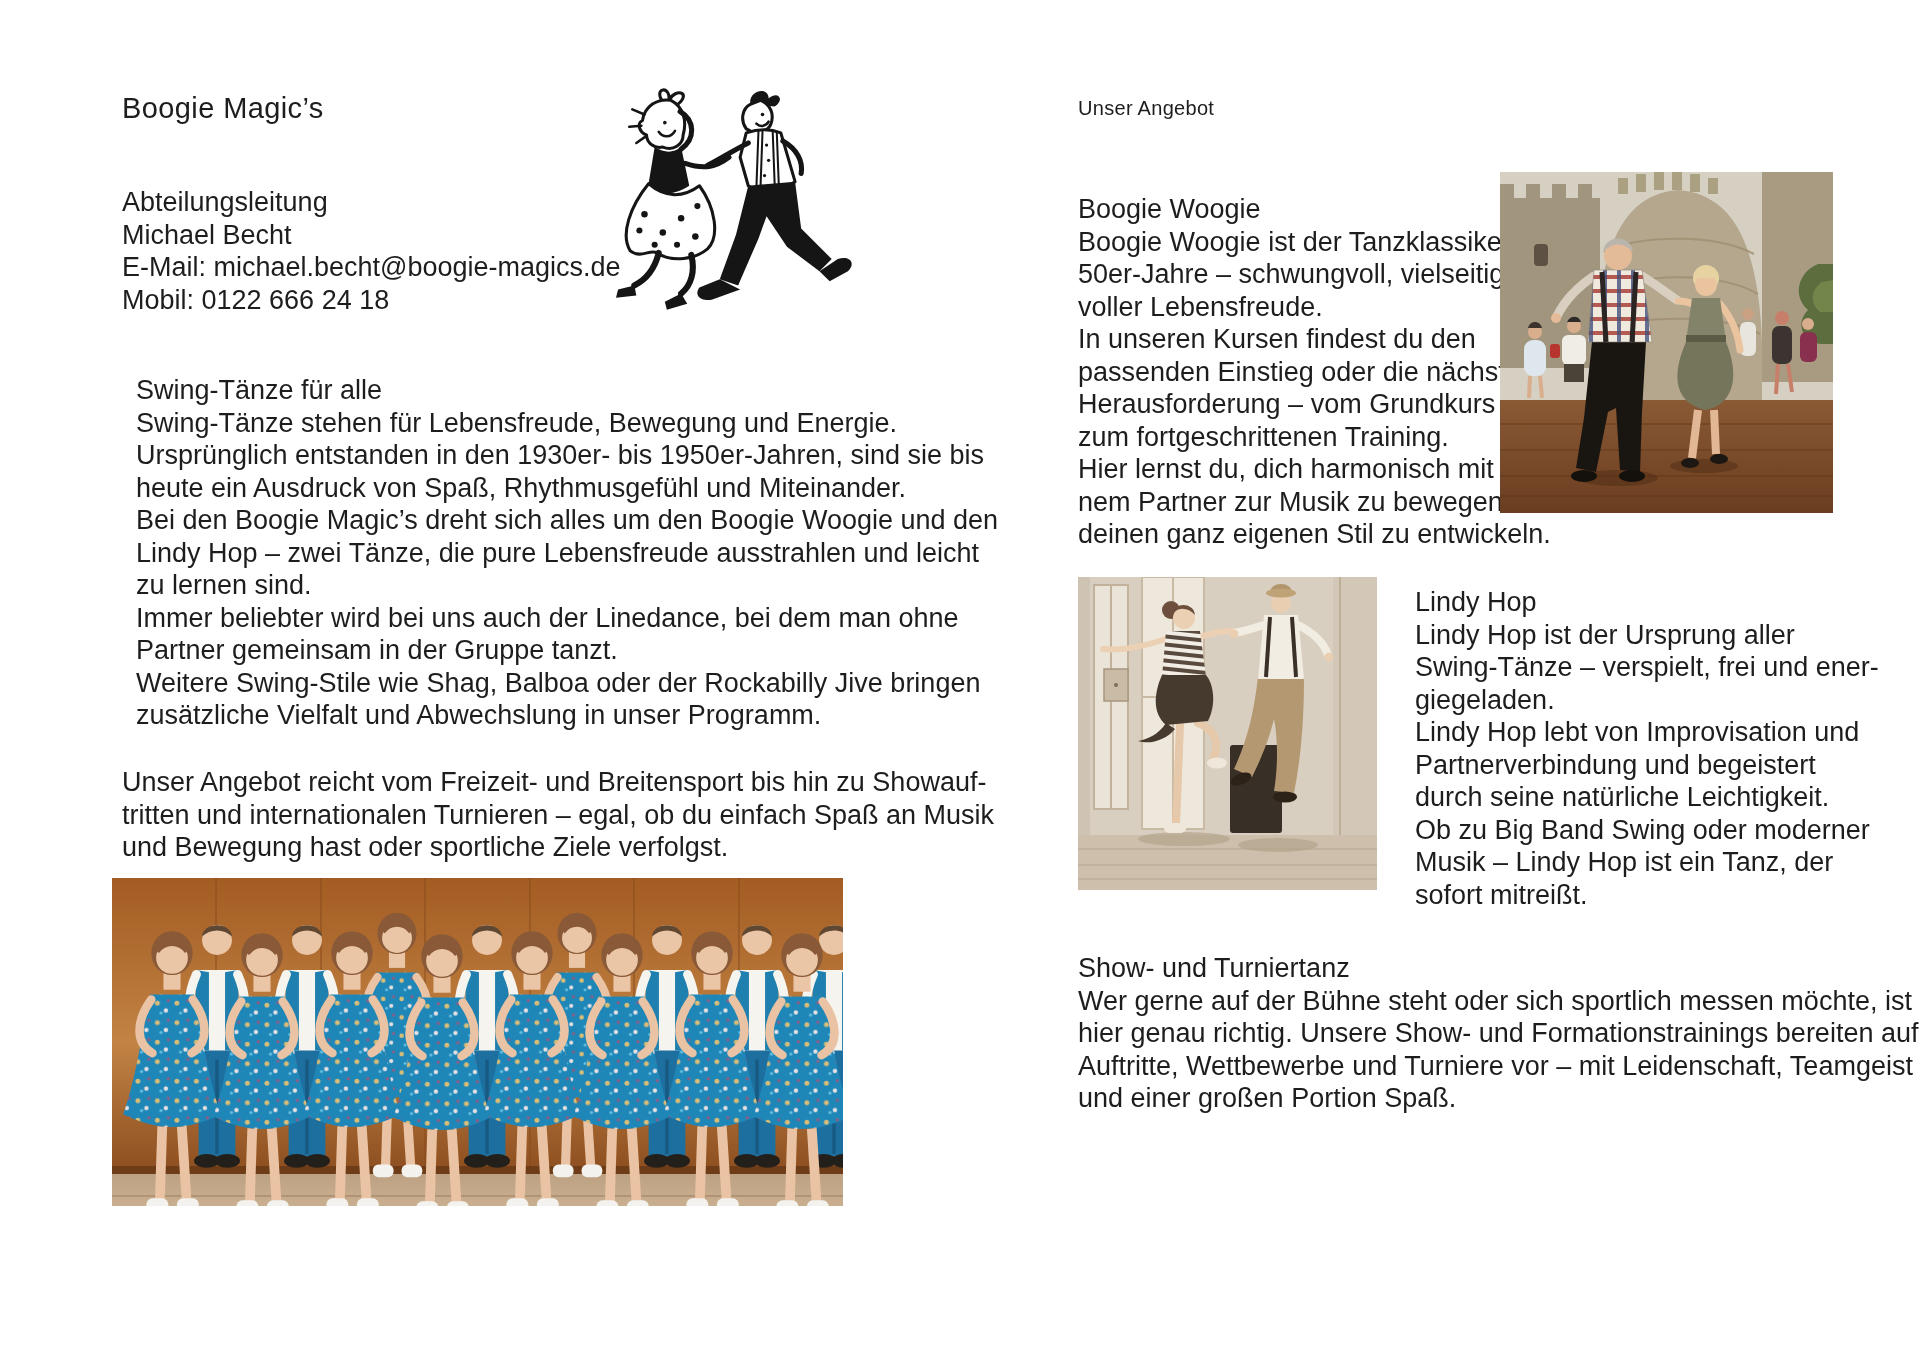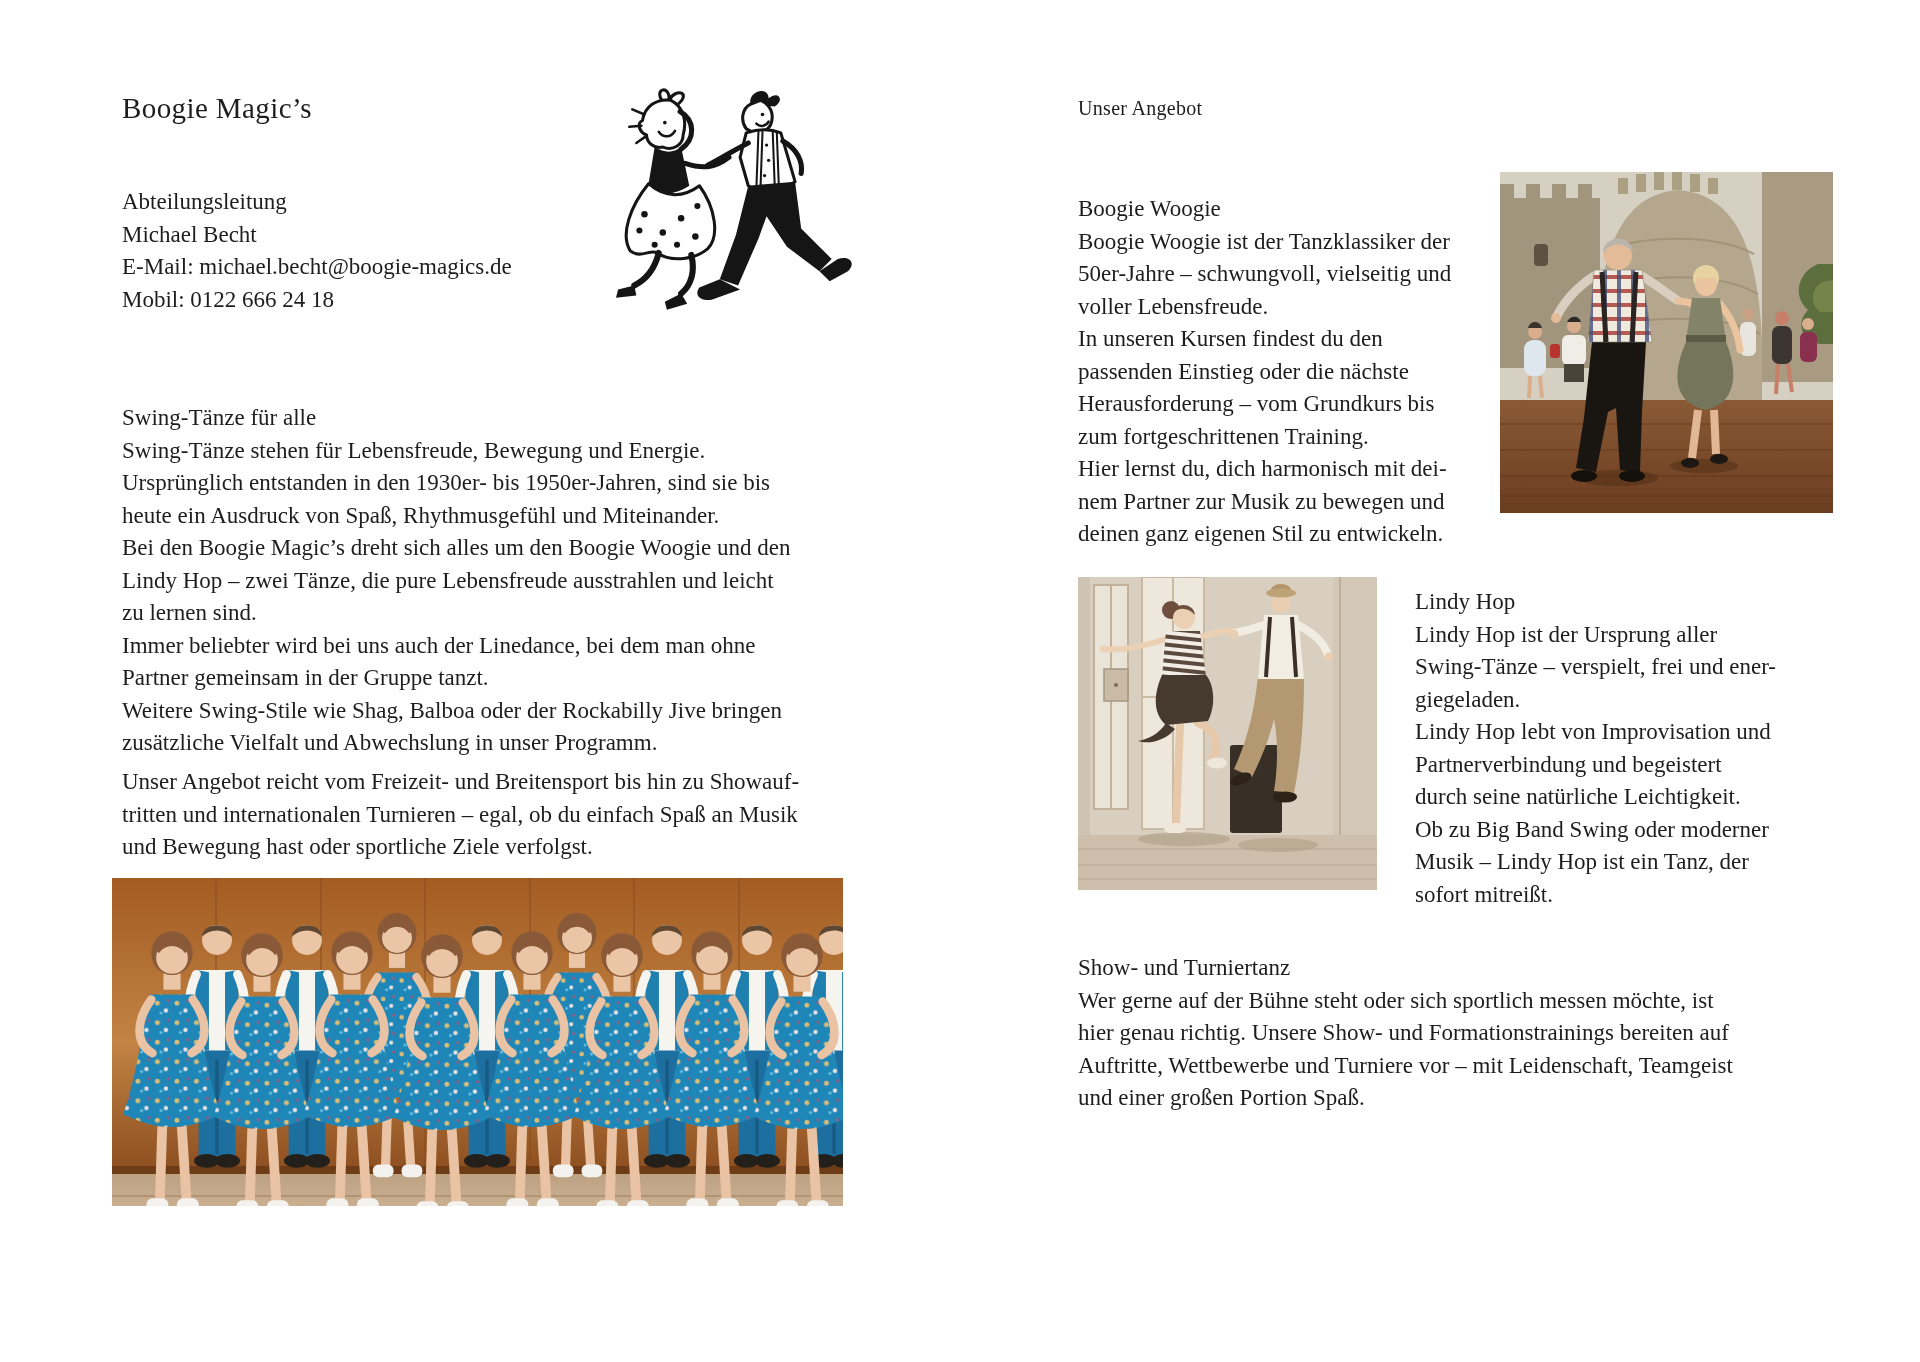--- a/index.html
+++ b/index.html
@@ -1,29 +1,29 @@
 <!DOCTYPE html>
 <html lang="de"><head>
 <meta charset="utf-8">
 <title>Boogie Magic’s</title>
 <style>
   html,body{margin:0;padding:0;background:#ffffff;}
   .canvas{
     position:relative;width:1920px;height:1206px;background:#ffffff;
-    font-family:Liberation Serif, serif;color:#1d1d1d;overflow:hidden;
+    font-family:Liberation Sans, sans-serif;color:#1d1d1d;overflow:hidden;
   }
   .abs{position:absolute;}
   .pre{white-space:pre;}
-  .body-text{font-size:23px;line-height:32.5px;}
+  .body-text{font-size:27px;line-height:32.5px;}
   h1,h2{margin:0;padding:0;font-weight:400;}
   .lp-title{left:122px;top:92px;font-size:29px;letter-spacing:.4px;}
   .rp-title{left:1078px;top:97px;font-size:20px;letter-spacing:.3px;}
   .clipart{left:604px;top:84px;width:258px;height:234px;}
   .contact{left:122px;top:186px;}
-  .swing{left:122px;top:374px;margin-top:28px;}
+  .swing{left:136px;top:374px;}
   .offer{left:122px;top:766px;}
   .group-photo{left:112px;top:878px;width:731px;height:356px;}
   .bw-text{left:1078px;top:193px;}
   .bw-photo{left:1500px;top:172px;width:333px;height:341px;}
   .lindy-photo{left:1078px;top:577px;width:299px;height:313px;}
   .lindy-text{left:1415px;top:586px;}
   .show-text{left:1078px;top:952px;}
   svg{display:block;}
 </style>
 </head>

